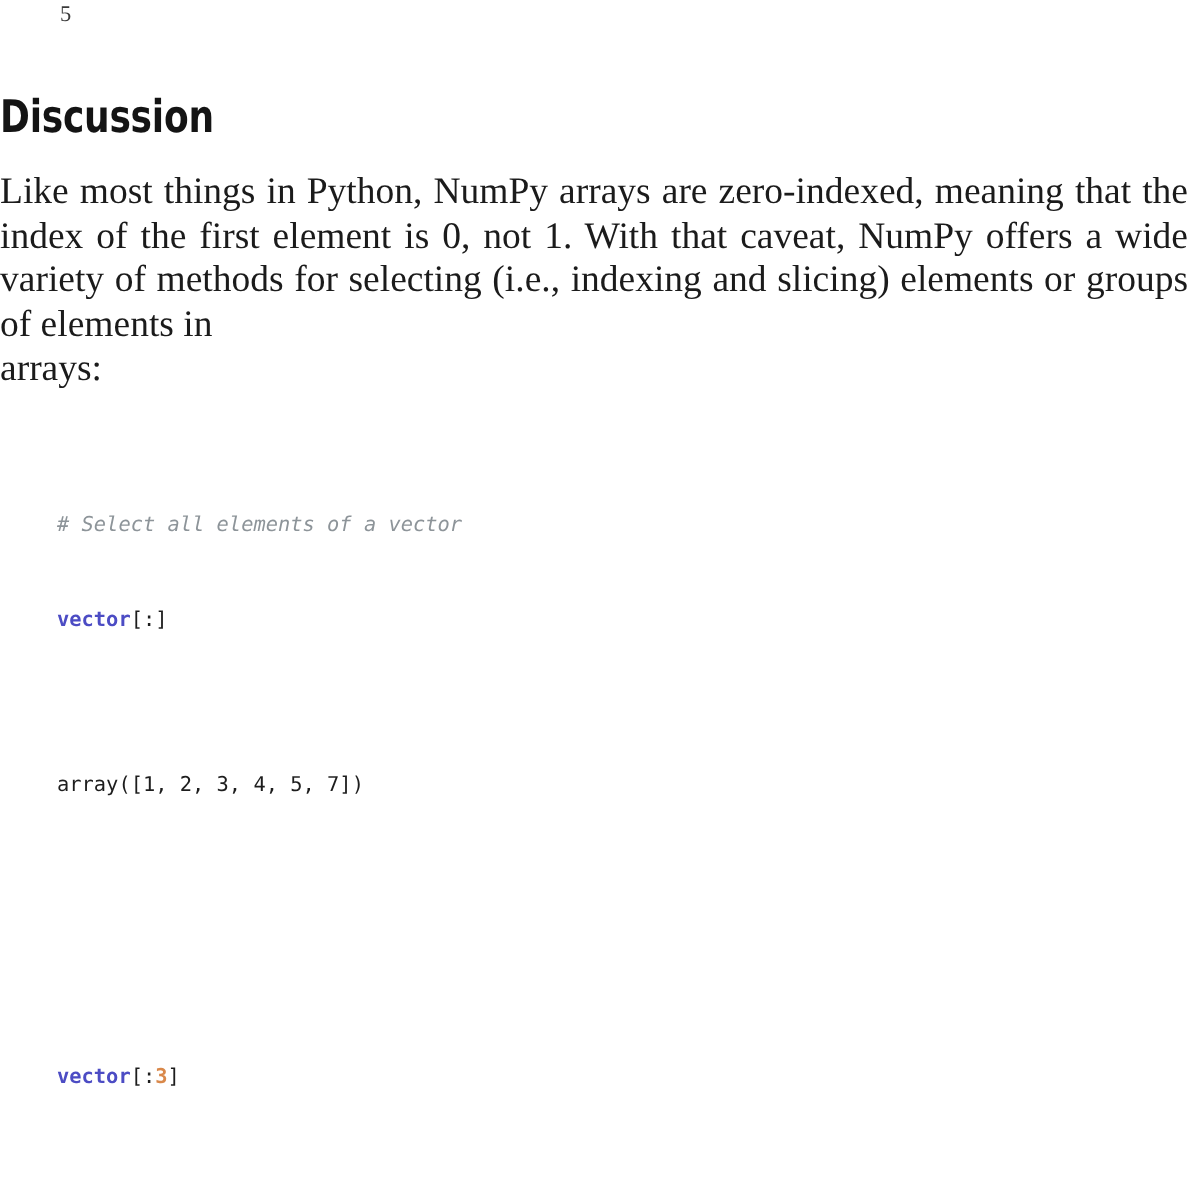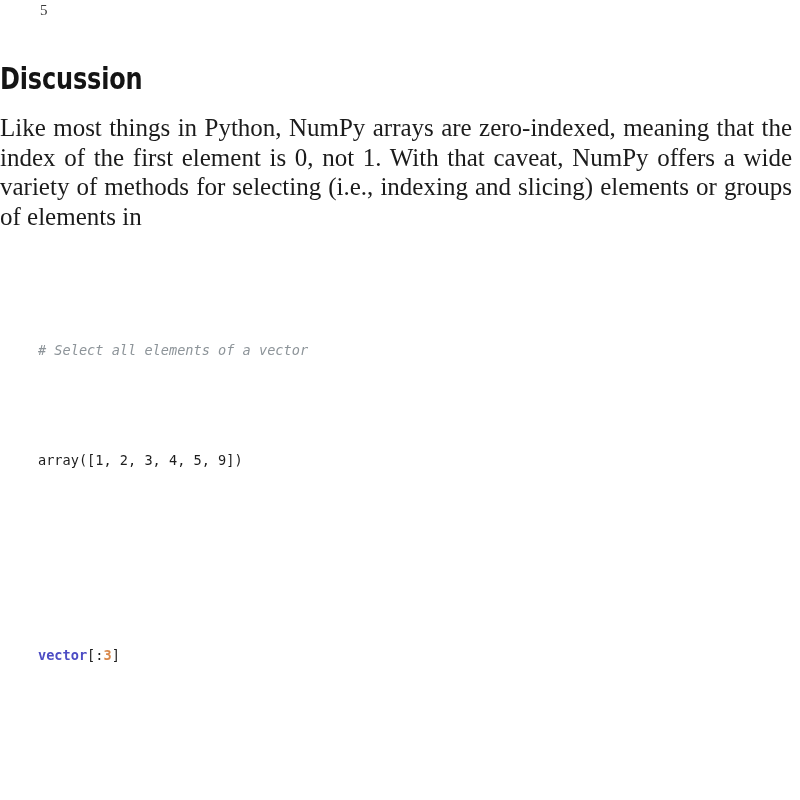--- a/index.html
+++ b/index.html
@@ -118,29 +118,30 @@
 </style>
 </head>
 <body>
 
 <div class="page">
 
   <div class="folio">5</div>
 
   <h1 class="section-heading">Discussion</h1>
 
-  <p class="body-copy"><span>Like most things in Python, NumPy arrays are zero-indexed, meaning that the index</span> <span>of the first element is 0, not 1. With that caveat, NumPy offers a wide variety of</span> <span>methods for selecting (i.e., indexing and slicing) elements or groups of elements in</span> </p>
+  <p class="body-copy"><span>Like most things in Python, NumPy arrays are zero-indexed, meaning that the index</span> <span>of the first element is 0, not 1. With that caveat, NumPy offers a wide variety of</span> <span>methods for selecting (i.e., indexing and slicing) elements or groups of elements in</span> <span class="lastline">arrays:</span></p>
 
   <div class="code-block">
 
     
     <div class="code-group">
       <div class="code-line cmt"># Select all elements of a vector</div>
+      <div class="code-line"><span class="var">vector</span><span class="punc">[</span><span class="punc">:</span><span class="punc">]</span></div>
       <div class="gap-sm"></div>
-      <div class="code-line out">array([1, 2, 3, 4, 5, 9])</div>
+      <div class="code-line out">array([1, 2, 3, 4, 5, 7])</div>
     </div>
 
     
     <div class="code-group">
       <div class="code-line"><span class="var">vector</span><span class="punc">[</span><span class="punc">:</span><span class="num">3</span><span class="punc">]</span></div>
       
       
     </div>
 
     

